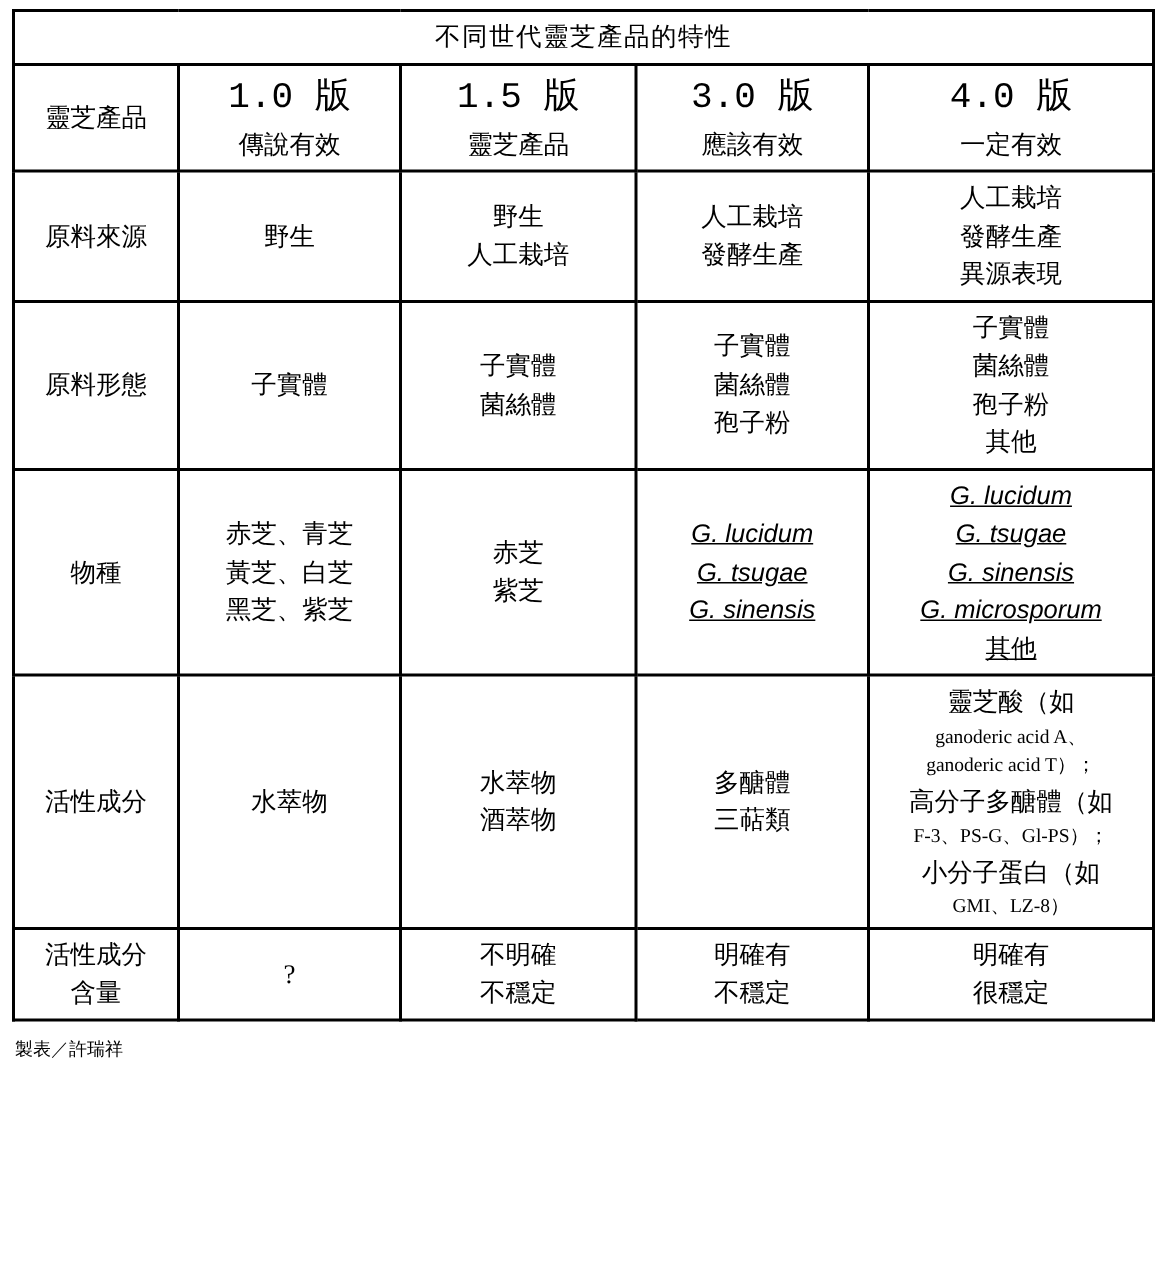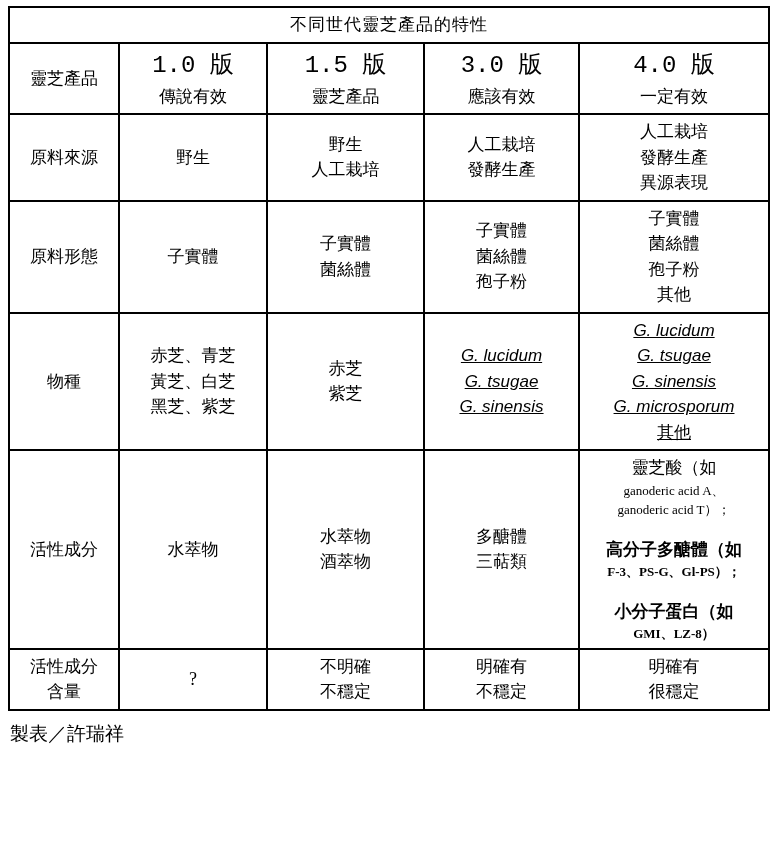--- a/index.html
+++ b/index.html
@@ -65,30 +65,30 @@
     font-family: "Liberation Serif", serif;
     font-size: 13px;
   }
   .cell-lines > div { white-space: nowrap; }
   .ingred-4 {
     font-size: 16px;
     line-height: 1.45;
     padding: 6px 3px;
   }
   .ingred-4 .group { margin: 0; }
-  .ingred-4 .group + .group { margin-top: 17px; font-weight: bold; }
+  .ingred-4 .group + .group { margin-top: 2px; }
   .ingred-4 .group div { white-space: nowrap; text-align: center; }
   .row-species td { padding-top: 6px; padding-bottom: 6px; }
   .row-source td, .row-form td { padding-top: 8px; padding-bottom: 8px; }
   .row-content td { padding-top: 9px; padding-bottom: 9px; }
   .qmark { font-family: "Liberation Serif", serif; font-size: 18px; }
   .credit {
     margin-top: 10px;
     padding-left: 2px;
-    font-size: 19px;
+    font-size: 12px;
     font-family: "Liberation Sans", sans-serif;
   }
 </style>
 </head>
 <body>
 
 <div class="page">
 
   <table class="matrix">
     <colgroup>

